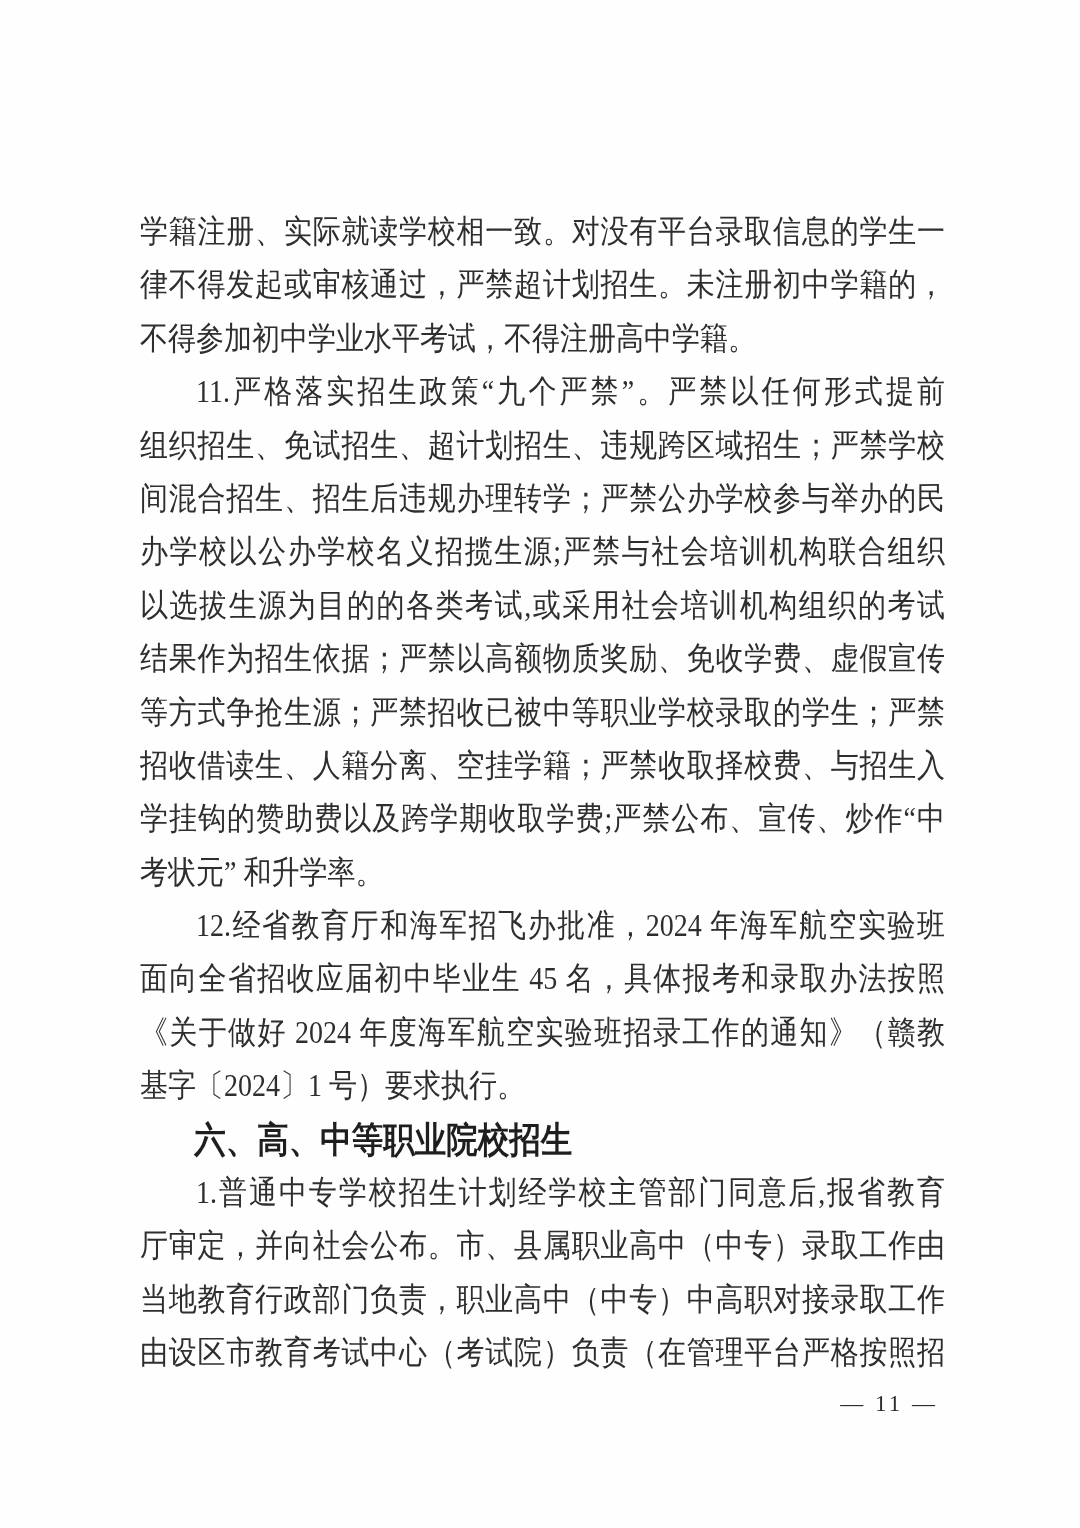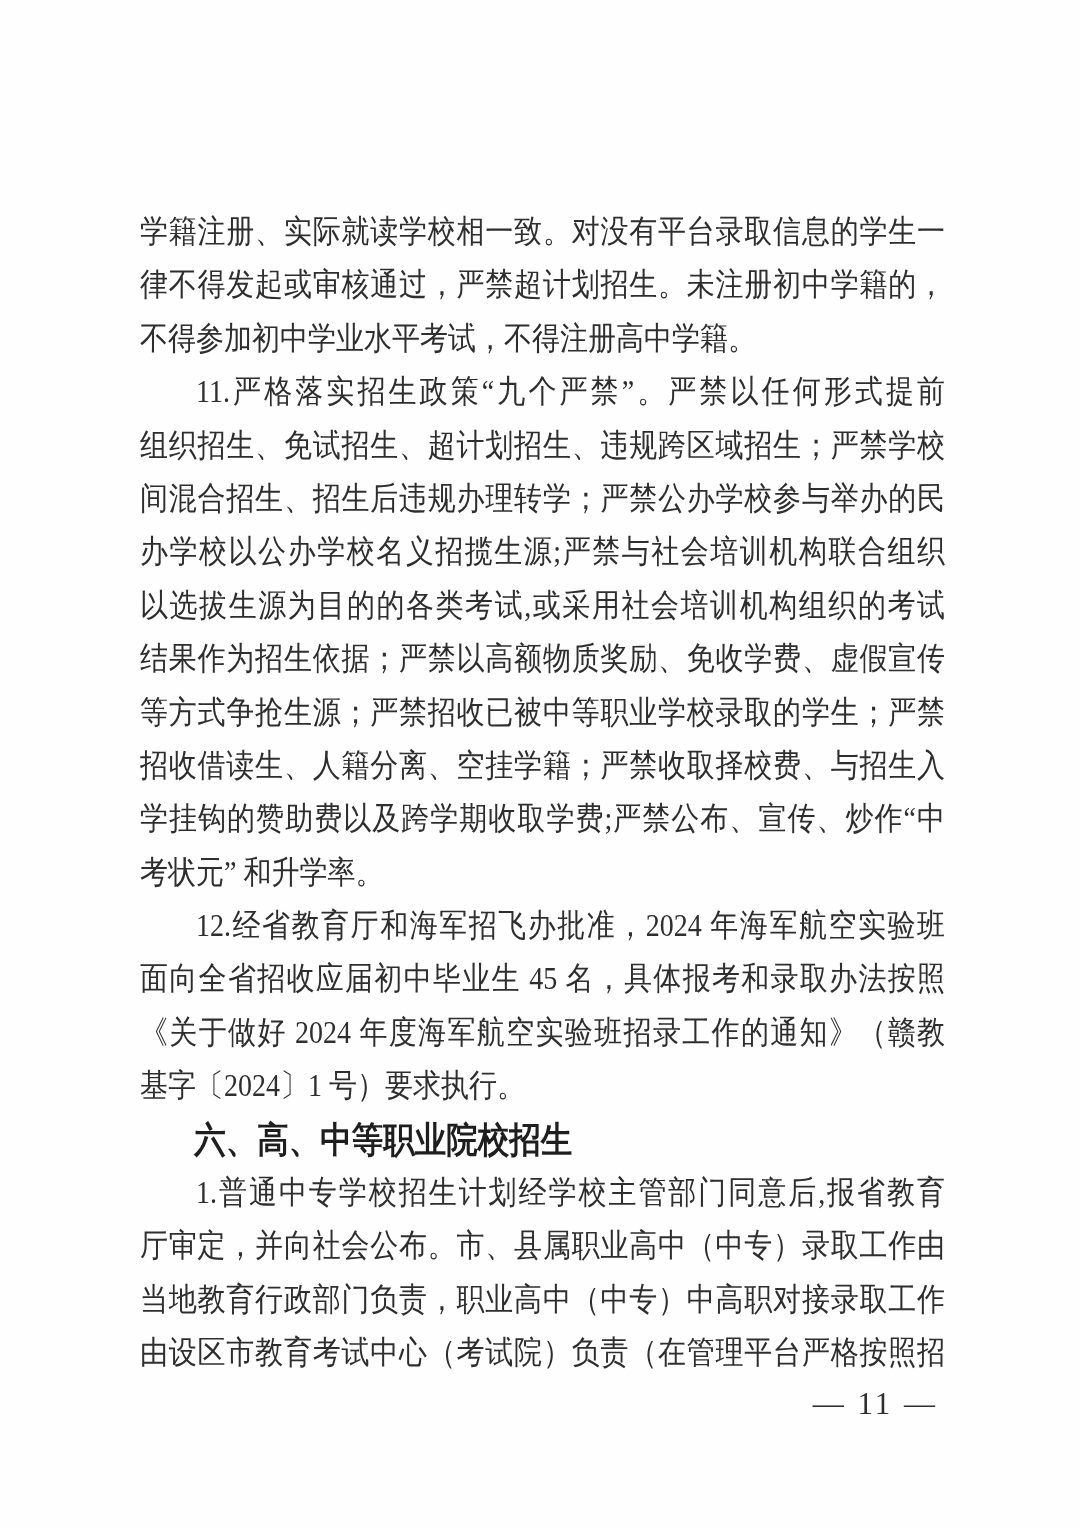--- a/index.html
+++ b/index.html
@@ -47,21 +47,21 @@
     font-family: "Liberation Sans", sans-serif;
     font-weight: bold;
     font-size: 36px;
     color: #1e1e1e;
     text-indent: 62px;
   }
   .pagenum {
     position: absolute;
     top: 1388px;
     right: 142px;
-    font-size: 31px;
+    font-size: 23px;
     line-height: 32px;
     color: #2e2e2e;
     letter-spacing: 3px;
   }
 </style>
 </head>
 <body>
 
 <div class="page" style="background: rgb(254, 254, 254);">
   <div class="textcol">

